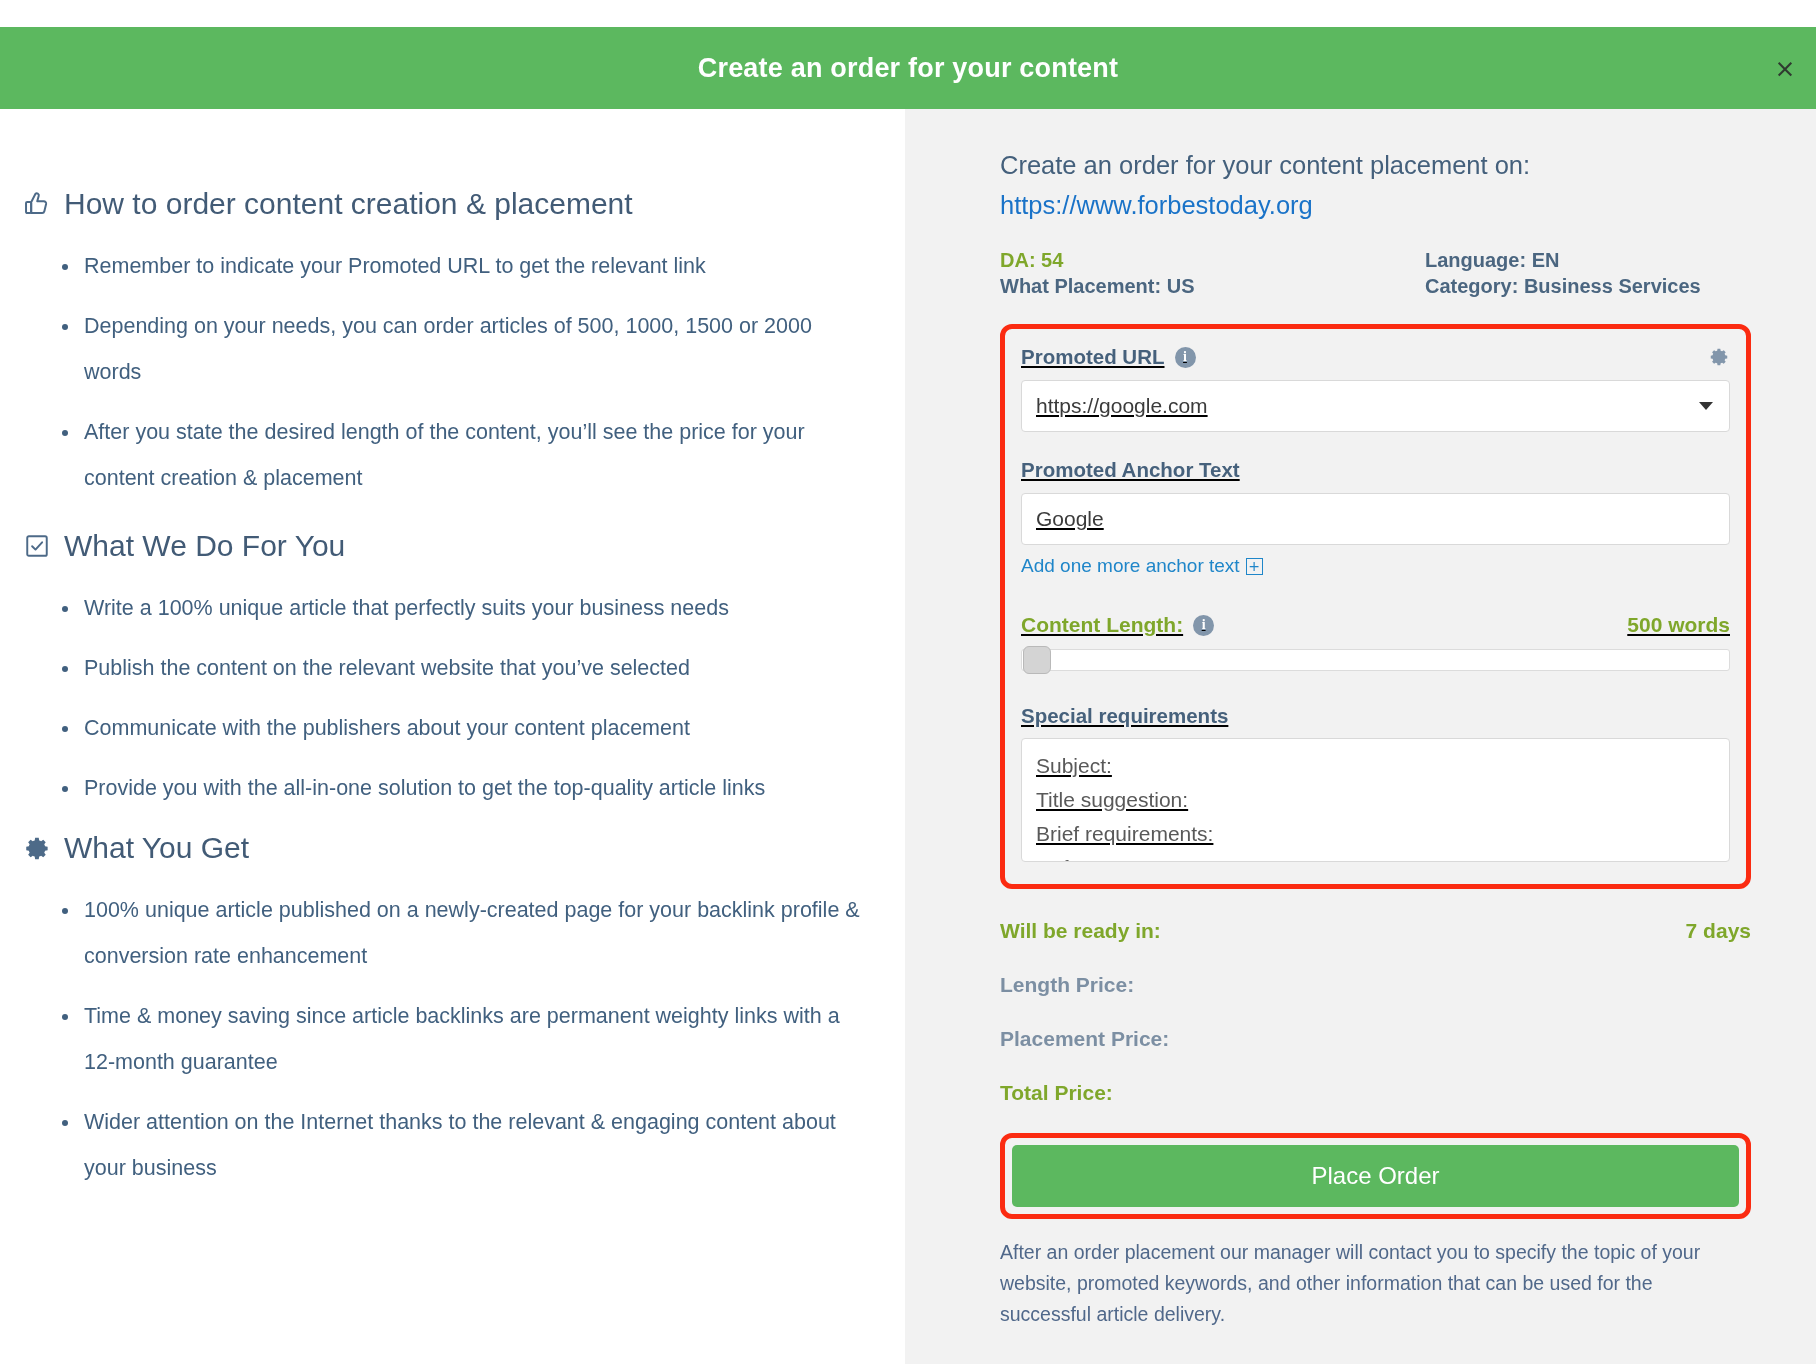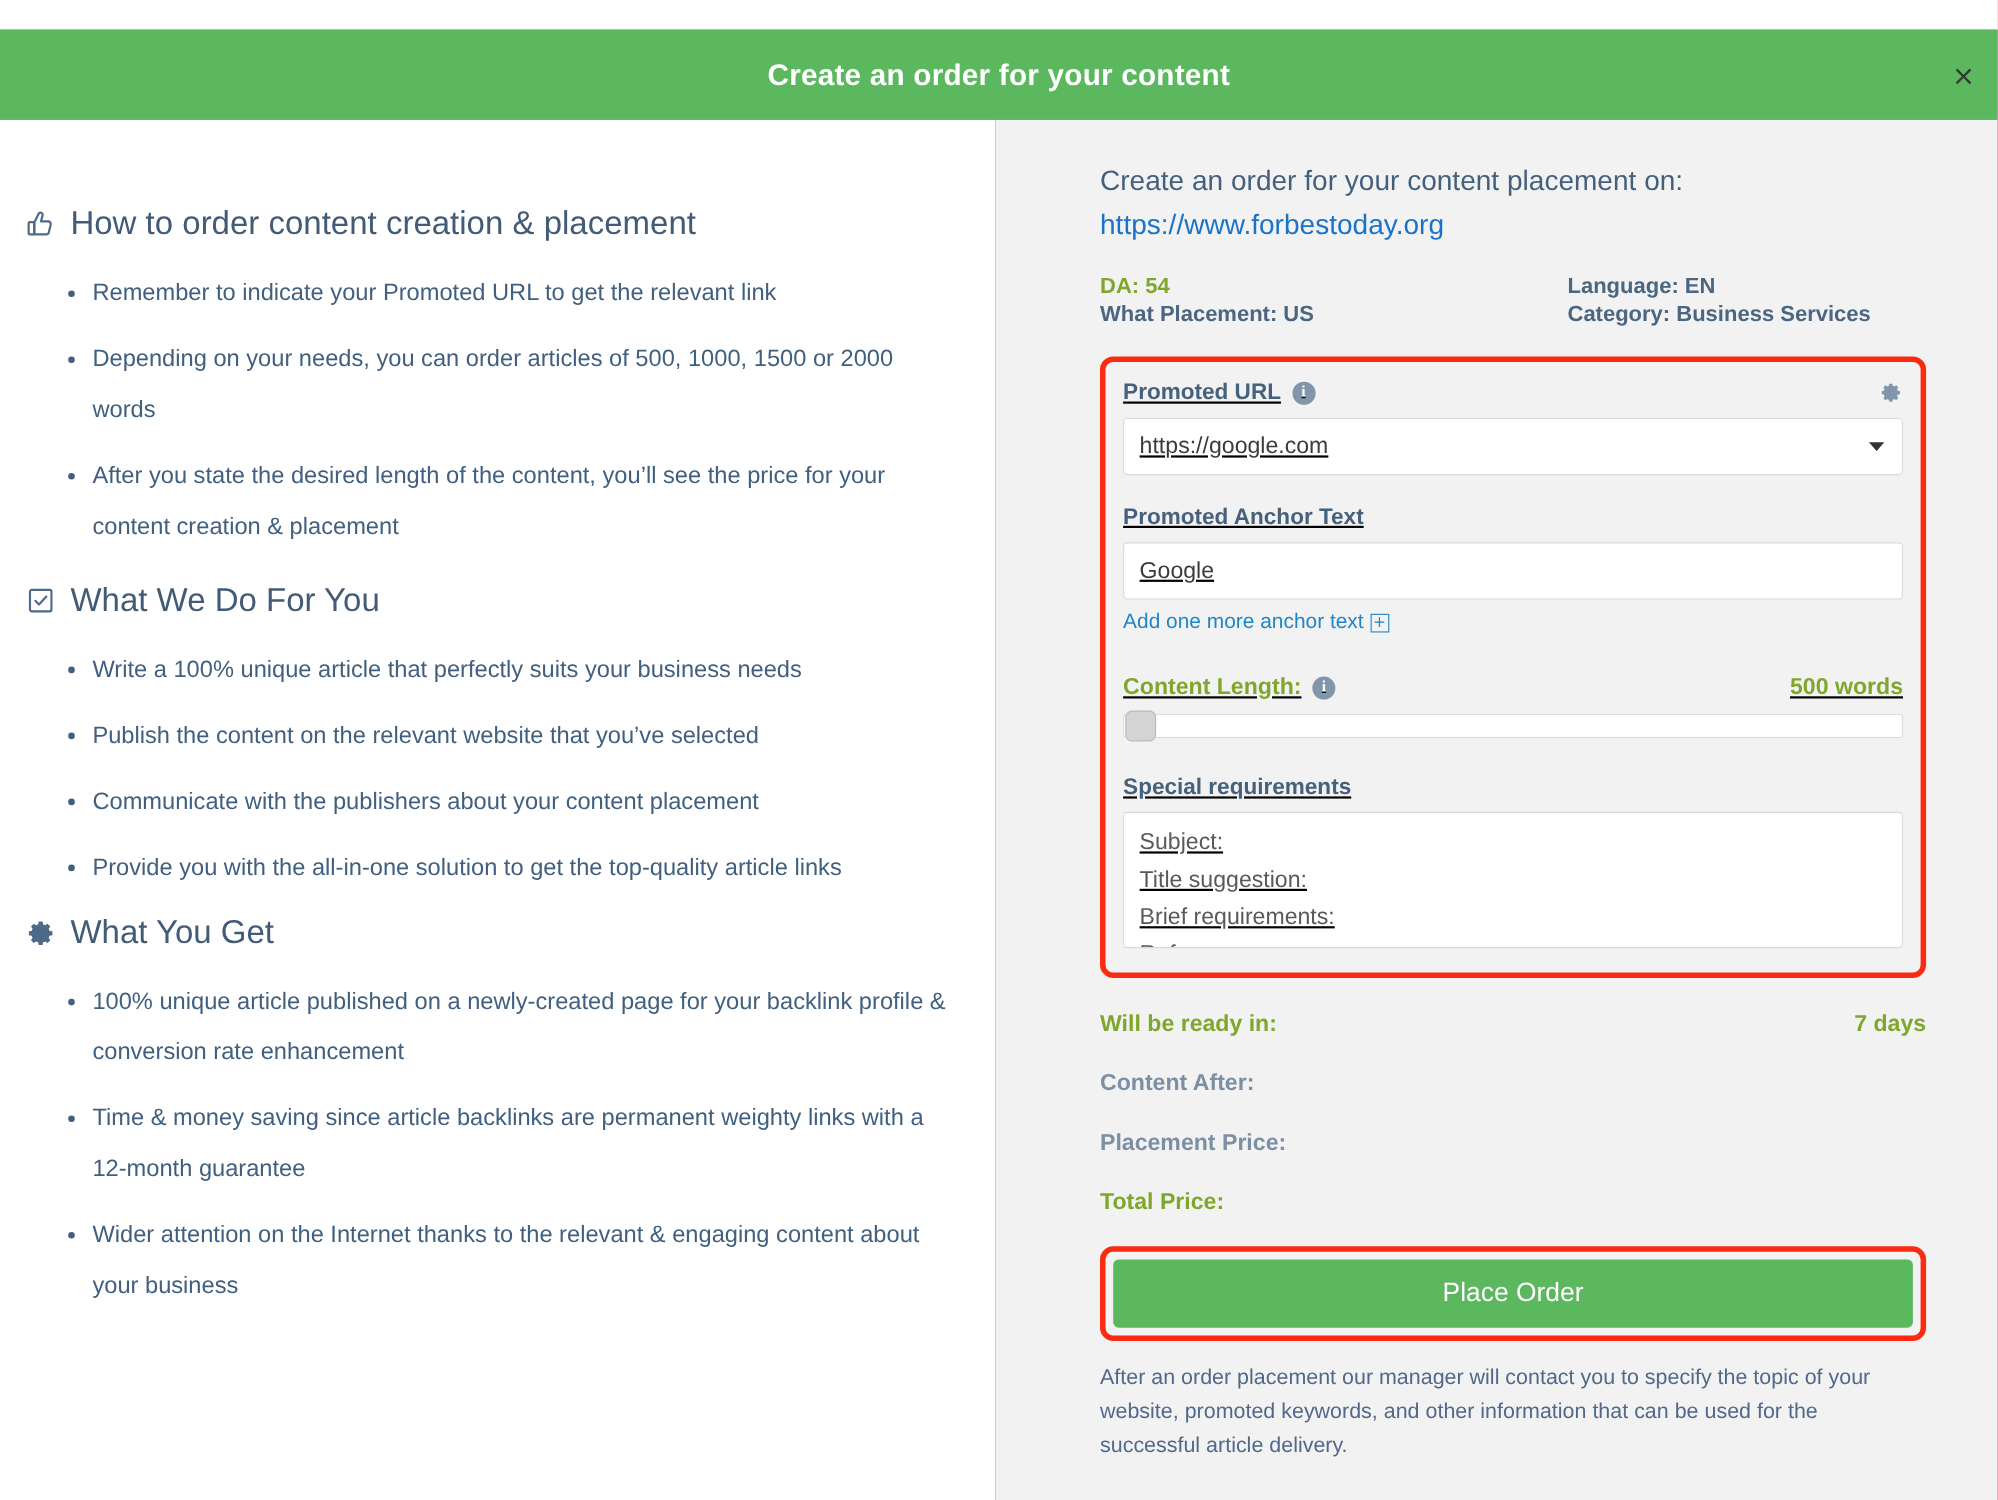--- a/index.html
+++ b/index.html
@@ -476,21 +476,21 @@
           <div>Reference:</div>
         </div>
 
       </div>
 
       <div class="ready-row">
         <span>Will be ready in:</span>
         <span>7 days</span>
       </div>
 
-      <div class="price-row">Content After:</div>
+      <div class="price-row">Length Price:</div>
       <div class="price-row">Placement Price:</div>
       <div class="price-row total">Total Price:</div>
 
       <div class="order-btn-wrap">
         <button class="order-btn">Place Order</button>
       </div>
 
       <div class="footnote">After an order placement our manager will contact you to specify the topic of your website, promoted keywords, and other information that can be used for the successful article delivery.</div>
 
     </div>

